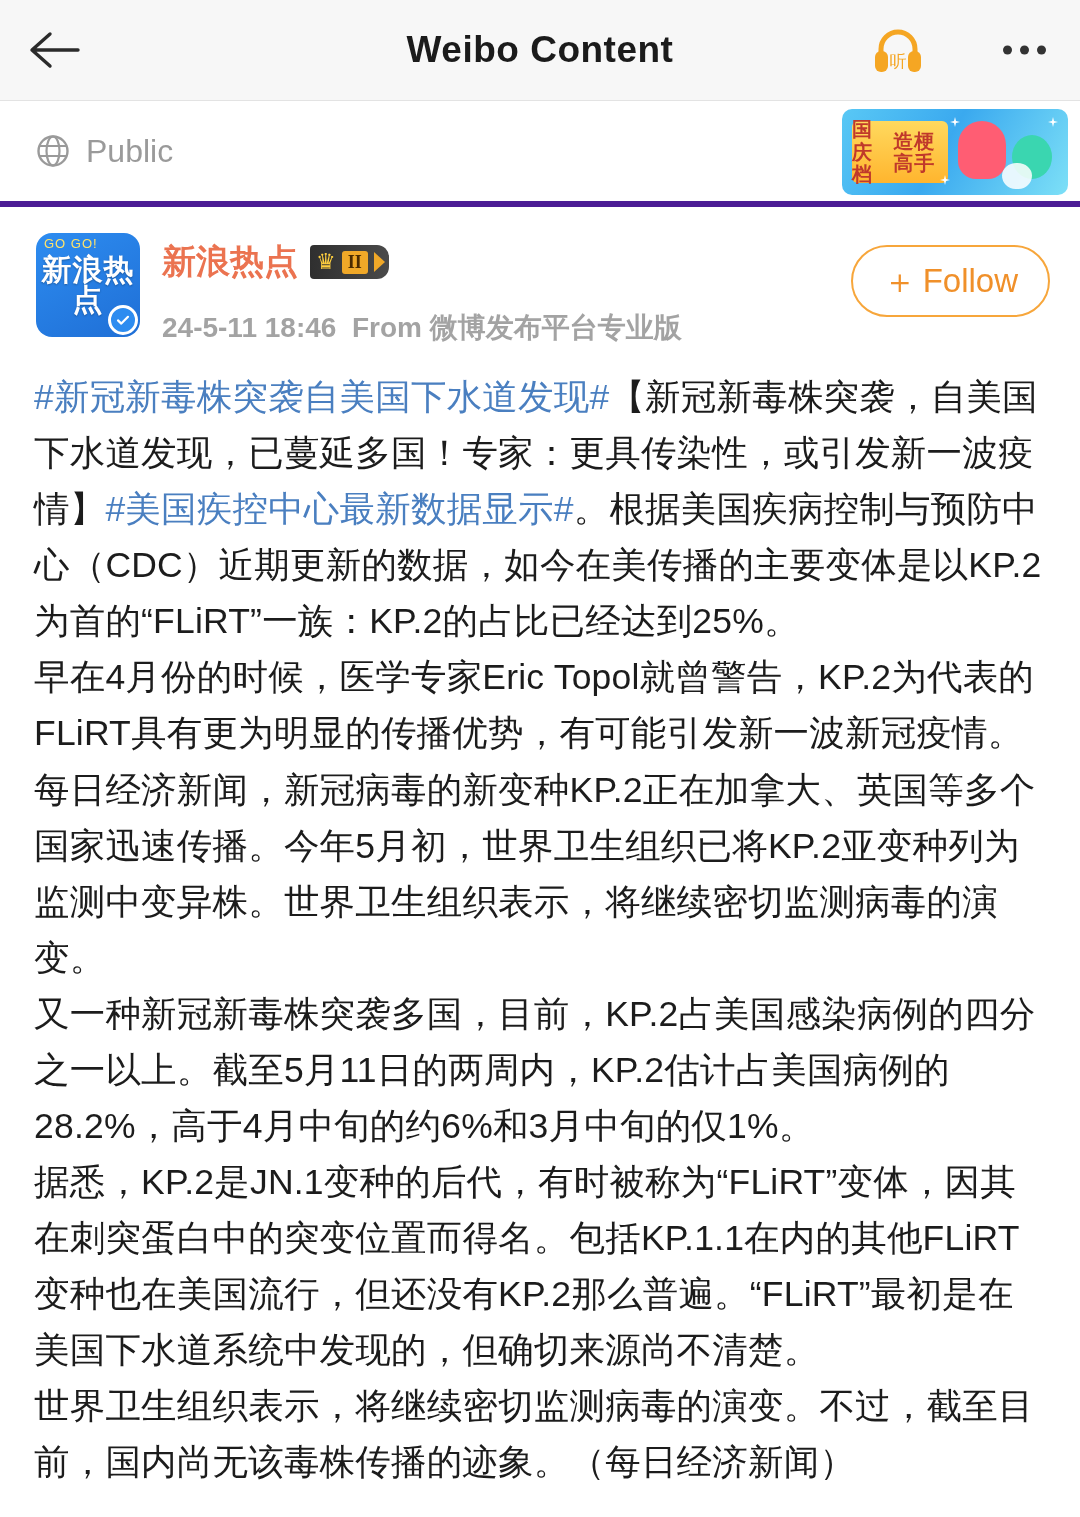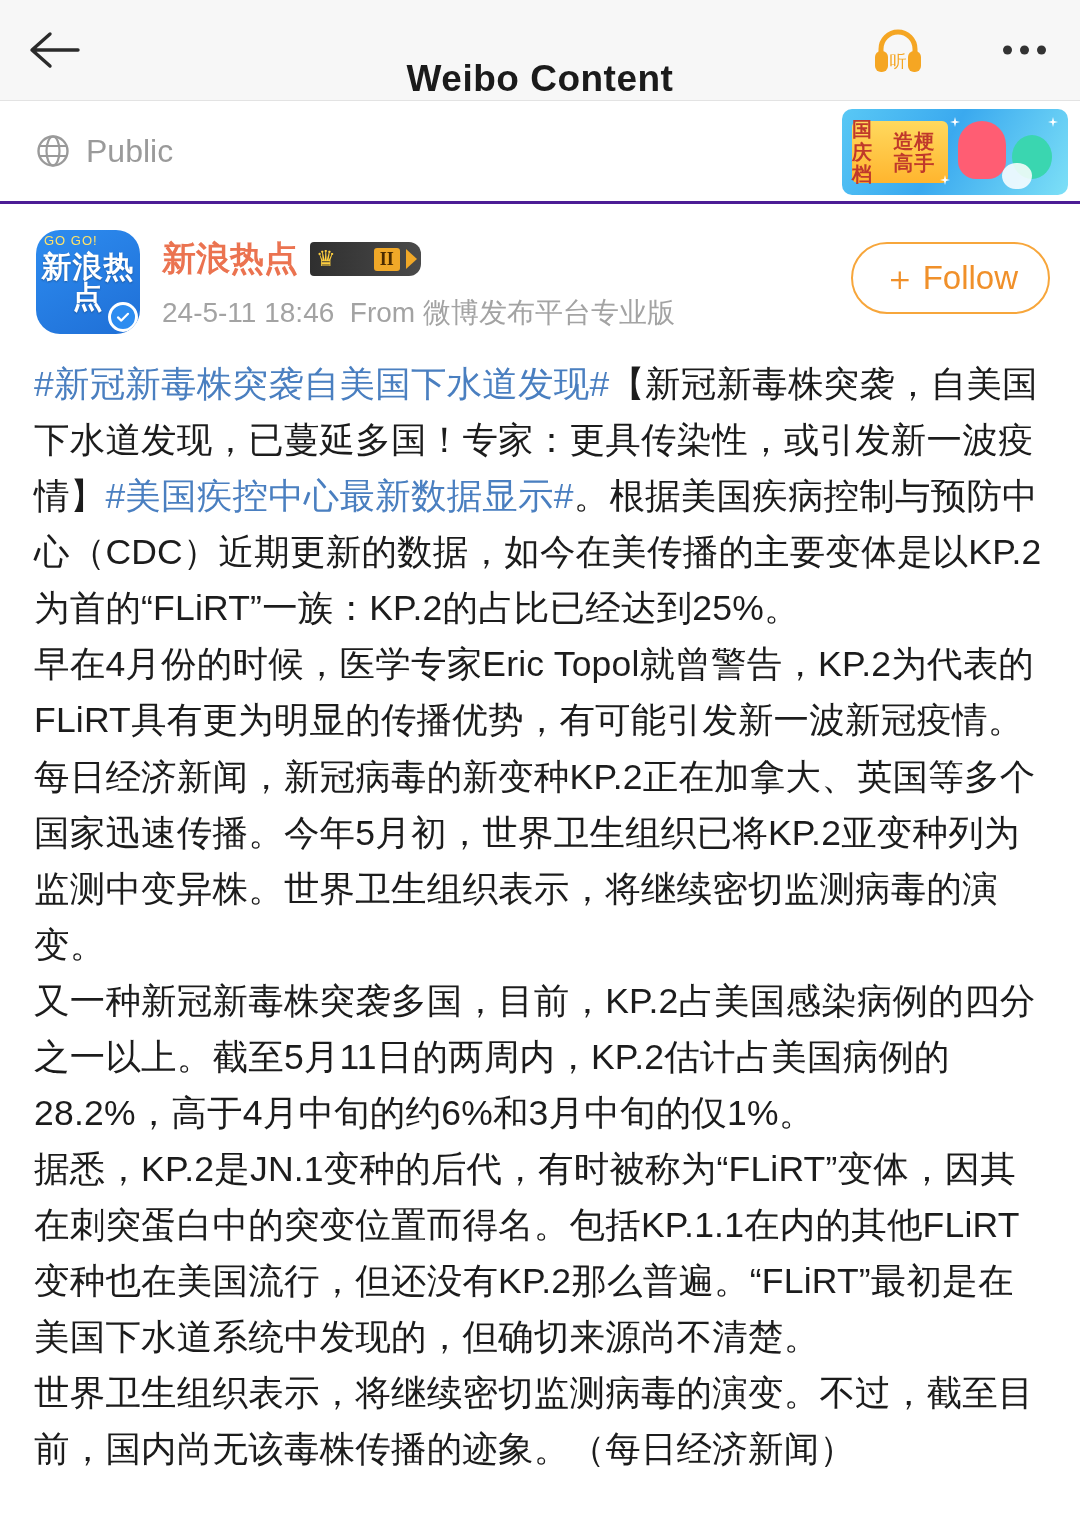--- a/index.html
+++ b/index.html
@@ -16,21 +16,21 @@
     -webkit-font-smoothing: antialiased;
   }
 
   
   .topbar {
     position: relative;
     height: 100px;
     background: #f7f7f7;
     border-bottom: 1px solid #e3e3e3;
     display: flex;
-    align-items: flex-end;
+    align-items: center;
   }
   .back-btn {
     position: absolute;
     left: 26px;
     top: 50%;
     transform: translateY(-50%);
     width: 56px;
     height: 56px;
     display: flex;
     align-items: center;
@@ -72,21 +72,21 @@
     background: #333;
   }
 
   
   .visibility-row {
     position: relative;
     height: 100px;
     display: flex;
     align-items: center;
     padding-left: 36px;
-    border-bottom: 3px solid #4c1d95;
+    border-bottom: 6px solid #4c1d95;
   }
   .globe-icon {
     width: 34px;
     height: 34px;
     margin-right: 16px;
     flex: 0 0 auto;
   }
   .visibility-label {
     font-size: 32px;
     color: #9a9a9a;
@@ -154,21 +154,21 @@
   .author-row {
     display: flex;
     align-items: flex-start;
     padding: 26px 30px 6px 36px;
   }
   .avatar {
     position: relative;
     width: 104px;
     height: 104px;
     flex: 0 0 auto;
-    border-radius: 24px;
+    border-radius: 16px;
     background: linear-gradient(150deg, #2d8cf0 0%, #1f6fd6 100%);
     overflow: hidden;
     display: flex;
     align-items: center;
     justify-content: center;
   }
   .avatar .av-text {
     color: #fff;
     font-size: 30px;
     font-weight: bold;
@@ -231,35 +231,35 @@
     line-height: 1;
   }
   .level-badge .lvl {
     background: #f0a828;
     color: #4a2b00;
     font-size: 18px;
     font-weight: bold;
     padding: 1px 6px;
     border-radius: 3px;
     font-family: "Liberation Serif", serif;
-    margin-left: 32px;
   }
   .level-badge .arrow {
     width: 0; height: 0;
     border-top: 10px solid transparent;
     border-bottom: 10px solid transparent;
     border-left: 11px solid #f0a828;
   }
   .post-time {
-    margin-top: 12px;
+    margin-top: 24px;
     font-size: 28px;
     color: #a3a3a3;
     white-space: nowrap;
     overflow: hidden;
     text-overflow: ellipsis;
+    font-weight: bold;
   }
   .follow-btn {
     flex: 0 0 auto;
     margin-top: 12px;
     display: inline-flex;
     align-items: center;
     justify-content: center;
     gap: 4px;
     height: 72px;
     padding: 0 30px;

